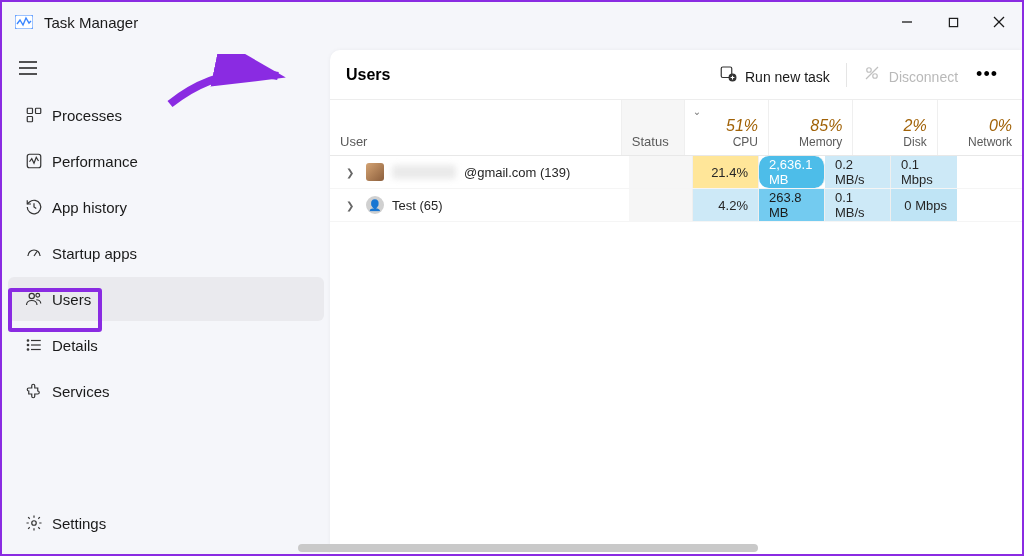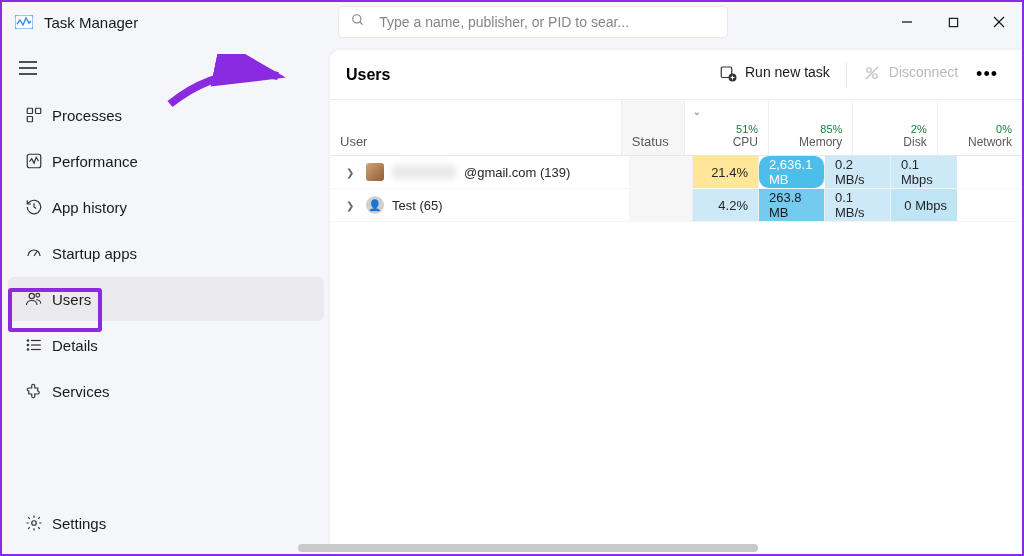--- a/index.html
+++ b/index.html
@@ -19,31 +19,31 @@
 .nav-item { height: 44px; display: flex; align-items: center; padding: 0 8px; border-radius: 6px; color: #1a1a1a; font-size: 15px; cursor: pointer; margin: 1px 0; }
 .nav-item.active { background: #eaeaee; }
 .nav-icon { width: 36px; display: flex; align-items: center; justify-content: center; }
 .highlight-box { position: absolute; border: 4px solid #8a2be2; border-radius: 3px; pointer-events: none; }
 .arrow { position: absolute; pointer-events: none; }
 .sidebar-spacer { flex: 1; }
 .main { flex: 1; display: flex; flex-direction: column; background: #fff; border-top-left-radius: 10px; margin-top: 8px; box-shadow: 0 0 4px rgba(0,0,0,0.05); overflow: hidden; }
 .pagehdr { height: 50px; display: flex; align-items: center; padding: 0 16px; border-bottom: 1px solid #ededed; }
 .pagehdr h1 { font-size: 16px; font-weight: 600; }
 .pagehdr-spacer { flex: 1; }
-.hdr-btn { display: flex; align-items: flex-start; gap: 8px; padding: 6px 10px; border-radius: 4px; font-size: 14px; color: #1a1a1a; }
+.hdr-btn { display: flex; align-items: flex-end; gap: 8px; padding: 6px 10px; border-radius: 4px; font-size: 14px; color: #1a1a1a; }
 .hdr-btn.disabled { color: #b9b9b9; }
 .hdr-sep { width: 1px; height: 24px; background: #e5e5e5; margin: 0 6px; }
 .more { padding: 6px 8px; font-size: 18px; letter-spacing: 1px; }
 .tablewrap { position: relative; }
 .colhdrs { display: flex; height: 56px; border-bottom: 1px solid #e8e8e8; font-size: 13px; color: #5a5a5a; }
 .colhdr { display: flex; flex-direction: column; justify-content: flex-end; padding: 6px 10px; border-right: 1px solid #efefef; }
 .colhdr.user { width: 299px; justify-content: flex-end; }
 .colhdr.status { width: 64px; justify-content: flex-end; background: #f6f6f6; }
 .colhdr.num { width: 86px; align-items: flex-end; position: relative; }
-.colhdr.num .pct { font-size: 11px; color: #15803d; }
+.colhdr.num .pct { font-size: 16px; color: #a16207; font-style: italic; }
 .colhdr.num .lbl { font-size: 12px; color: #5a5a5a; }
 .colhdr .chev { position: absolute; top: 6px; left: 8px; font-size: 10px; color: #777; }
 .row { display: flex; height: 33px; align-items: center; font-size: 13px; color: #262626; border-bottom: 1px solid #f5f5f5; }
 .cell { padding: 0 10px; height: 100%; display: flex; align-items: center; }
 .cell.user { width: 299px; gap: 8px; padding-left: 16px; }
 .cell.status { width: 64px; background: #f6f6f6; border-right: 1px solid #efefef; }
 .cell.num { width: 66px; justify-content: flex-end; border-right: 1px solid #efefef; }
 .heat-a { background: #ffe699; }
 .heat-b { background: #4dbde9; color: #fff; border-radius: 10px; }
 .heat-b2 { background: #73cbf0; color: #1a1a1a; }
@@ -62,29 +62,20 @@
 
 <div class="window">
   <div class="titlebar">
     <span class="titlebar-icon">
       <svg width="18" height="14" viewBox="0 0 18 14">
           <rect x="0" y="0" width="18" height="14" rx="2" fill="#fff" stroke="#3a86ff" stroke-width="1"></rect>
           <polyline points="2,9 5,5 8,10 11,3 14,8 16,6" fill="none" stroke="#3a86ff" stroke-width="1.4"></polyline>
         </svg>
     </span>
     <span class="titlebar-title">Task Manager</span>
-    <div class="searchbox">
-      <span class="mag">
-        <svg width="14" height="14" viewBox="0 0 24 24" fill="none" stroke="currentColor" stroke-width="2">
-            <circle cx="10" cy="10" r="7"></circle>
-            <line x1="20" y1="20" x2="15" y2="15"></line>
-          </svg>
-      </span>
-      <span class="searchbox-text">Type a name, publisher, or PID to sear...</span>
-    </div>
     <div class="winbtns">
       <div class="winbtn">
           <svg width="12" height="12" viewBox="0 0 12 12">
             <line x1="1" y1="6" x2="11" y2="6" stroke="#1a1a1a" stroke-width="1.3"></line>
           </svg>
         </div>
       <div class="winbtn">
           <svg width="11" height="11" viewBox="0 0 12 12">
             <rect x="1.5" y="1.5" width="9" height="9" fill="none" stroke="#1a1a1a" stroke-width="1.3"></rect>
           </svg>

